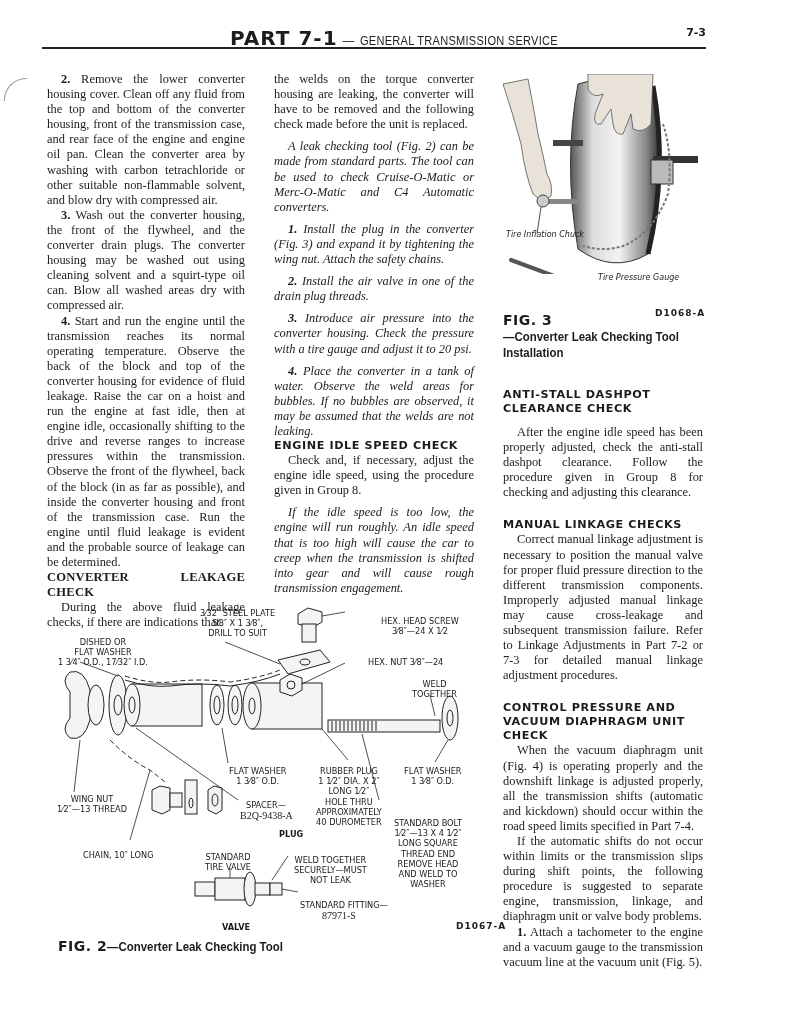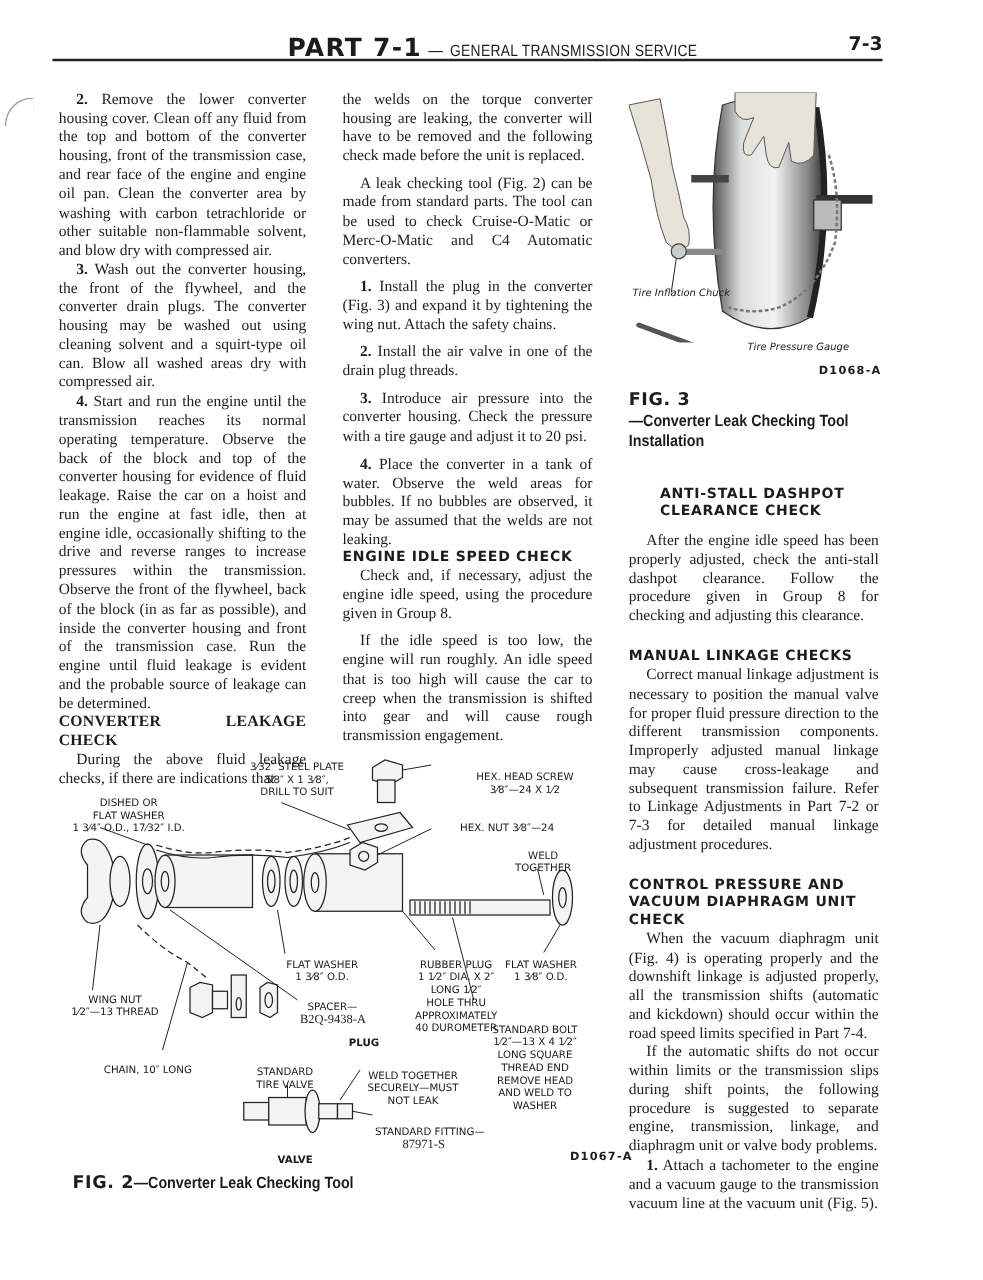--- a/index.html
+++ b/index.html
@@ -2,27 +2,27 @@
 <html><head>
 <meta charset="utf-8">
 <style>
   html, body { margin: 0; padding: 0; background: #ffffff; }
   body { width: 786px; height: 1024px; position: relative; overflow: hidden; color: #1c1c1c; }
 
   .header { position: absolute; left: 0; top: 24px; width: 786px; height: 28px; }
   .hdr-title { position: absolute; left: 230px; top: 2px; font-family: "DejaVu Sans", sans-serif; font-size: 13px; letter-spacing: 0.3px; white-space: nowrap; }
   .hdr-title .part { font-weight: bold; font-size: 20px; letter-spacing: 1px; }
   .hdr-title .sub { font-family: "Liberation Sans", sans-serif; font-size: 13px; transform: scaleX(0.85); display: inline-block; transform-origin: left; }
-  .hdr-page { position: absolute; right: 80px; top: 2px; font-family: "DejaVu Sans", sans-serif; font-weight: bold; font-size: 15px; }
+  .hdr-page { position: absolute; right: 80px; top: 2px; font-family: "DejaVu Sans", sans-serif; font-weight: bold; font-size: 11px; }
   .hdr-rule { position: absolute; left: 42px; top: 23px; width: 664px; height: 2px; background: #222; }
   .corner-mark { position: absolute; left: 4px; top: 78px; width: 22px; height: 22px; border-left: 1px solid #999; border-top: 1px solid #999; border-top-left-radius: 22px; }
 
   .col { position: absolute; font-family: "Liberation Serif", serif; font-size: 12.4px; line-height: 15.1px; text-align: justify; }
   .col p { margin: 0; text-indent: 14px; }
-  .col p.gap { margin-top: 7px; }
+  .col p.gap { margin-top: 7px; font-style: italic; }
   .col b { font-weight: bold; }
   .h-serif { font-family: "Liberation Serif", serif; font-weight: bold; font-size: 12.6px; letter-spacing: 0.2px; margin: 8px 0 2px 0; text-indent: 0 !important; }
   .h-sans { font-family: "DejaVu Sans", sans-serif; font-weight: bold; font-size: 11.2px; letter-spacing: 0.6px; line-height: 14px; margin: 16px 0 9px 0; text-indent: 0 !important; text-align: left; }
 
   #col1 { left: 47px; top: 72px; width: 198px; }
   #col2 { left: 274px; top: 72px; width: 200px; }
   #col3 { left: 503px; top: 388px; width: 200px; }
 
   .photo { position: absolute; left: 503px; top: 74px; width: 200px; height: 200px; }
   .fig-cap { position: absolute; font-family: "DejaVu Sans", sans-serif; font-weight: bold; font-size: 13px; line-height: 16px; }
@@ -93,27 +93,27 @@
   <rect x="50" y="66" width="30" height="6" fill="#444"></rect>
   <rect x="150" y="82" width="45" height="7" fill="#333"></rect>
   <rect x="148" y="86" width="22" height="24" fill="#bbb" stroke="#333"></rect>
   <path d="M160 50 Q170 80 165 120 Q150 160 120 172 Q100 178 80 172" fill="none" stroke="#777" stroke-width="2" stroke-dasharray="3 2"></path>
   <line x1="8" y1="186" x2="62" y2="206" stroke="#555" stroke-width="4" stroke-linecap="round"></line>
   <line x1="34" y1="160" x2="38" y2="133" stroke="#222" stroke-width="0.8"></line>
   <line x1="92" y1="201" x2="70" y2="205" stroke="#222" stroke-width="0.8"></line>
 </svg>
 <div class="photo-label" style="left:506px;top:230px;">Tire Inflation Chuck</div>
 <div class="photo-label" style="left:598px;top:273px;white-space:nowrap;">Tire Pressure Gauge</div>
-<div class="code" style="left:655px;top:292px;">D1068-A</div>
+<div class="code" style="left:655px;top:308px;">D1068-A</div>
 <div class="fig-cap" style="left:503px;top:312px;width:205px;">
   <span class="lead">FIG. 3</span><span class="rest">—Converter Leak Checking Tool Installation</span>
 </div>
 
 <div class="col" id="col3">
-  <p class="h-sans" style="margin-top:0;margin-bottom:9px;margin-left:25px;">ANTI-STALL DASHPOT CLEARANCE CHECK</p>
+  <p class="h-sans" style="margin-top:0;margin-bottom:9px;">ANTI-STALL DASHPOT CLEARANCE CHECK</p>
   <p>After the engine idle speed has been properly adjusted, check the anti-stall dashpot clearance. Follow the procedure given in Group 8 for checking and adjusting this clearance.</p>
   <p class="h-sans" style="margin-top:18px;">MANUAL LINKAGE CHECKS</p>
   <p>Correct manual linkage adjustment is necessary to position the manual valve for proper fluid pressure direction to the different transmission components. Improperly adjusted manual linkage may cause cross-leakage and subsequent transmission failure. Refer to Linkage Adjustments in Part 7-2 or 7-3 for detailed manual linkage adjustment procedures.</p>
   <p class="h-sans" style="margin-top:18px;">CONTROL PRESSURE AND VACUUM DIAPHRAGM UNIT CHECK</p>
   <p>When the vacuum diaphragm unit (Fig. 4) is operating properly and the downshift linkage is adjusted properly, all the transmission shifts (automatic and kickdown) should occur within the road speed limits specified in Part 7-4.</p>
   <p>If the automatic shifts do not occur within limits or the transmission slips during shift points, the following procedure is suggested to separate engine, transmission, linkage, and diaphragm unit or valve body problems.</p>
   <p><b>1.</b><span> Attach a tachometer to the engine and a vacuum gauge to the transmission vacuum line at the vacuum unit (Fig. 5).</span></p>
 </div>
 
 <svg class="diagram" viewBox="0 0 450 340">
@@ -233,21 +233,21 @@
   <div>WING NUT</div>
   <div>1⁄2″—13 THREAD</div>
 </div>
 <div class="dlabel" style="left:229px;top:766px;">
   <div>FLAT WASHER</div>
   <div>1 3⁄8″ O.D.</div>
 </div>
 <div class="dlabel" style="left:246px;top:800px;">SPACER—</div>
 <div class="dlabel serifnum" style="left:240px;top:811px;">B2Q-9438-A</div>
 <div class="dlabel bold" style="left:262px;top:829px;padding-left:17px;">PLUG</div>
-<div class="dlabel" style="left:316px;top:766px;margin-left:16px;">
+<div class="dlabel" style="left:316px;top:766px;">
   <div>RUBBER PLUG</div>
   <div>1 1⁄2″ DIA. X 2″</div>
   <div>LONG 1⁄2″</div>
   <div>HOLE THRU</div>
   <div>APPROXIMATELY</div>
   <div>40 DUROMETER</div>
 </div>
 <div class="dlabel" style="left:404px;top:766px;">
   <div>FLAT WASHER</div>
   <div>1 3⁄8″ O.D.</div>

